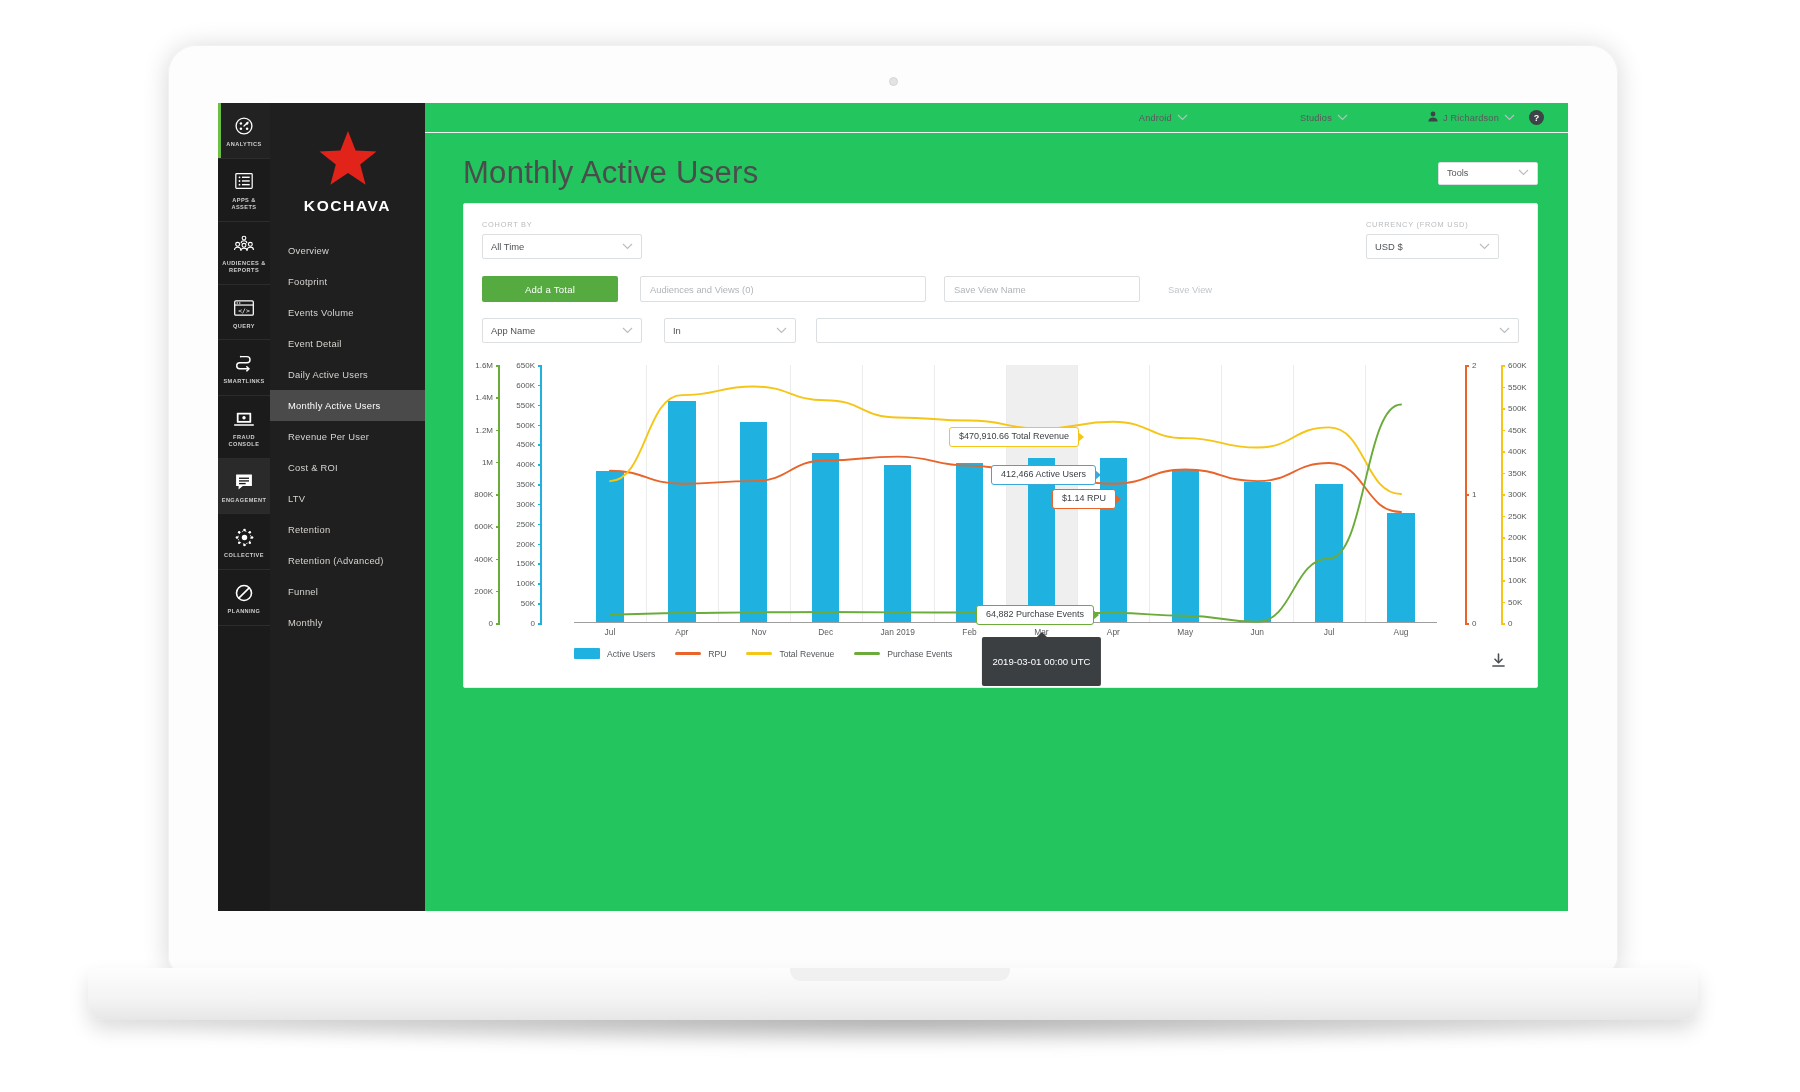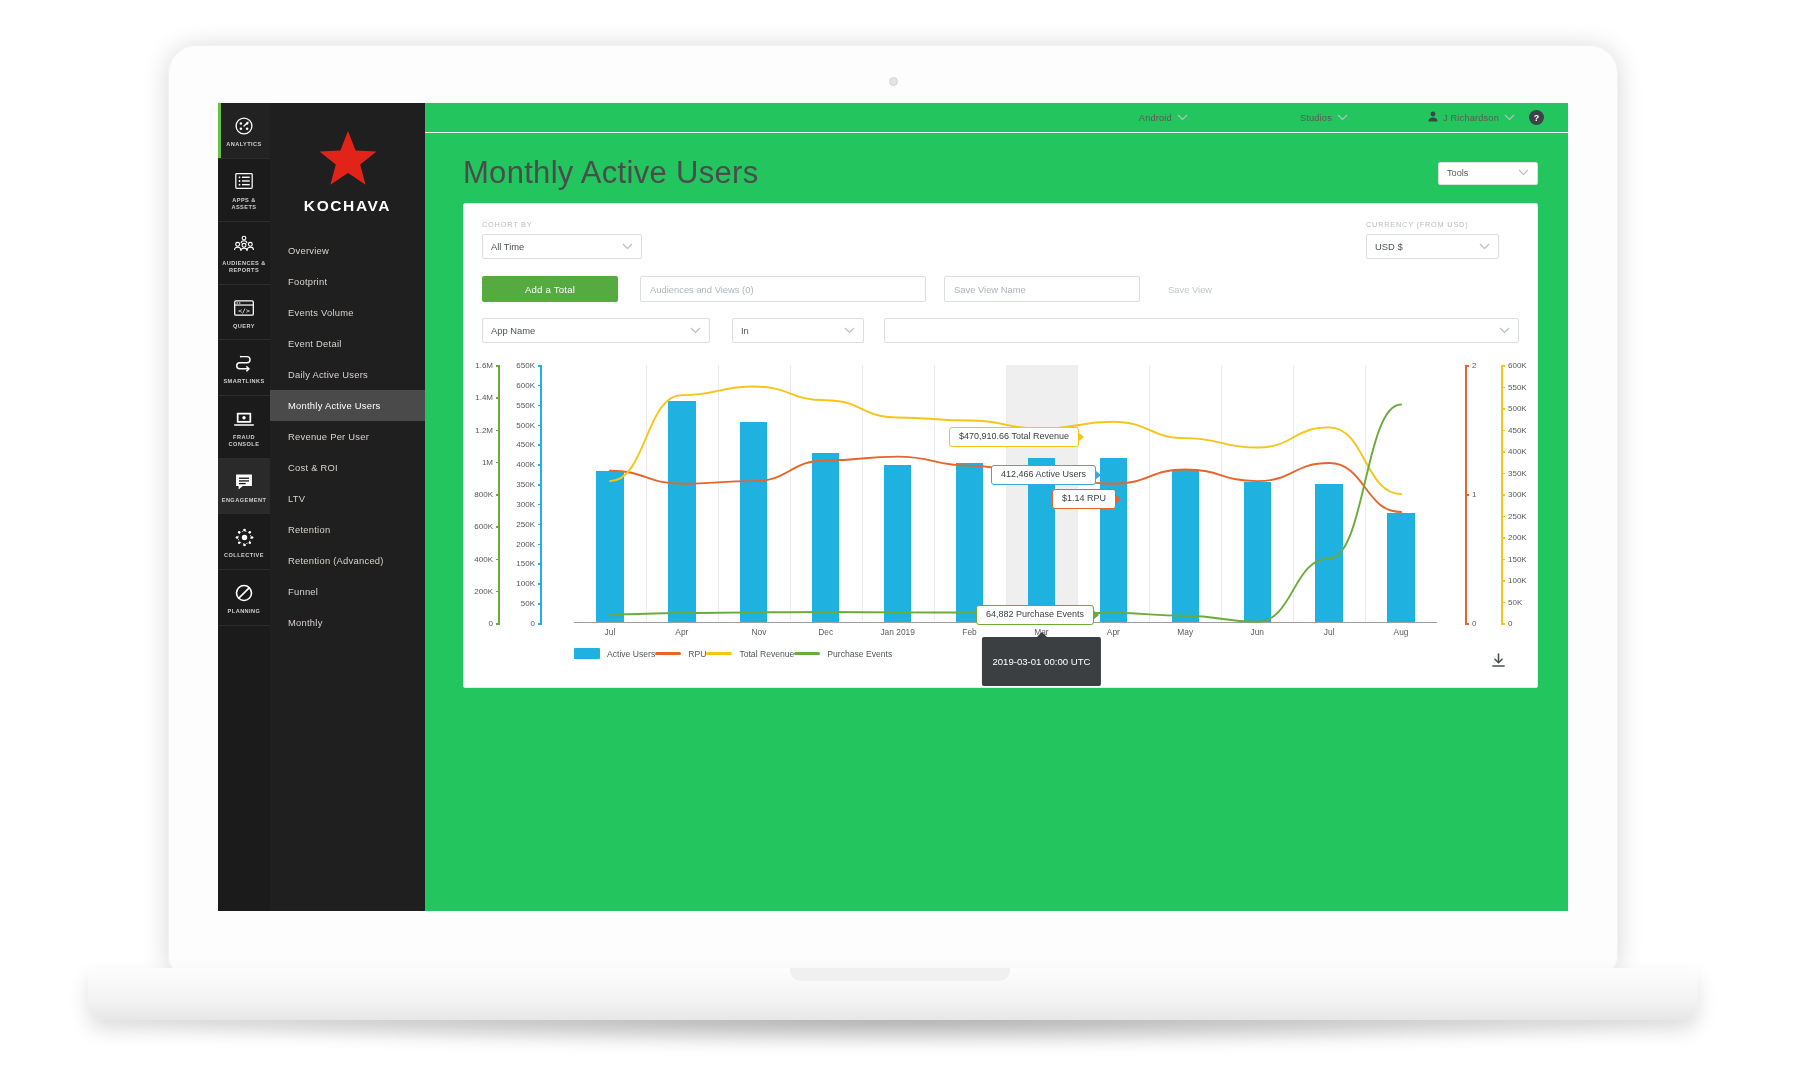--- a/index.html
+++ b/index.html
@@ -164,21 +164,21 @@
     display: flex; align-items: center; padding: 0 9px;
     font-size: 9.4px; color: #b0b5ba;
   }
   #save-view-btn {
     margin-left: 14px; height: 26px; padding: 0 14px;
     display: flex; align-items: center; font-size: 9.4px; color: #c3c7cb;
     cursor: default;
   }
 
   #filters-row-3 { display: flex; align-items: center; margin-top: 16px; }
-  #app-name-select { width: 228px; margin-right: 22px; text-align: right; }
+  #app-name-select { width: 160px; margin-right: 22px; text-align: right; }
   #operator-select { width: 132px; margin-right: 20px; }
   #value-select { flex: 1; }
 
   
   #chart-wrap { margin-top: 22px; position: relative; height: 300px; }
   #chart-area {
     position: absolute; left: 92px; right: 82px; top: 0; height: 258px;
     border-bottom: 1px solid #9e9e9e;
   }
   .axis {
@@ -233,21 +233,21 @@
     transform: translateX(-50%);
   }
   #x-tooltip::before {
     content: ""; position: absolute; left: 50%; top: -5px; margin-left: -5px;
     width: 0; height: 0; border-left: 5px solid transparent;
     border-right: 5px solid transparent; border-bottom: 5px solid #3c3f42;
   }
 
   #legend {
     position: absolute; top: 283px; left: 92px;
-    display: flex; align-items: center;  text-align: right;
+    display: flex; align-items: center; gap: 20px; text-align: right;
   }
   .legend-item { display: flex; align-items: center; gap: 7px; font-size: 8.6px; color: #52565a; }
   .legend-swatch-bar { width: 26px; height: 11px; border-radius: 1px; }
   .legend-swatch-line { width: 26px; height: 2.5px; border-radius: 2px; }
 
   #download-icon {
     position: absolute; right: 14px; top: 288px; cursor: pointer;
   }
 </style>
 </head>

